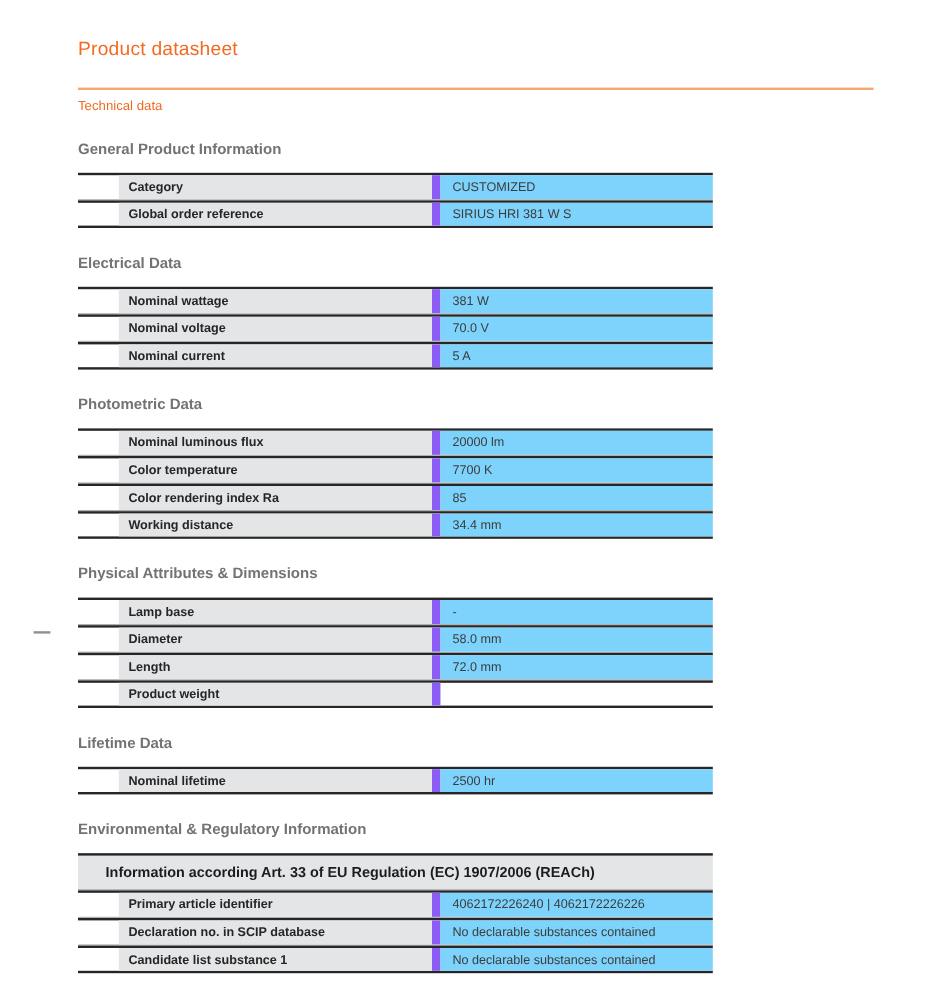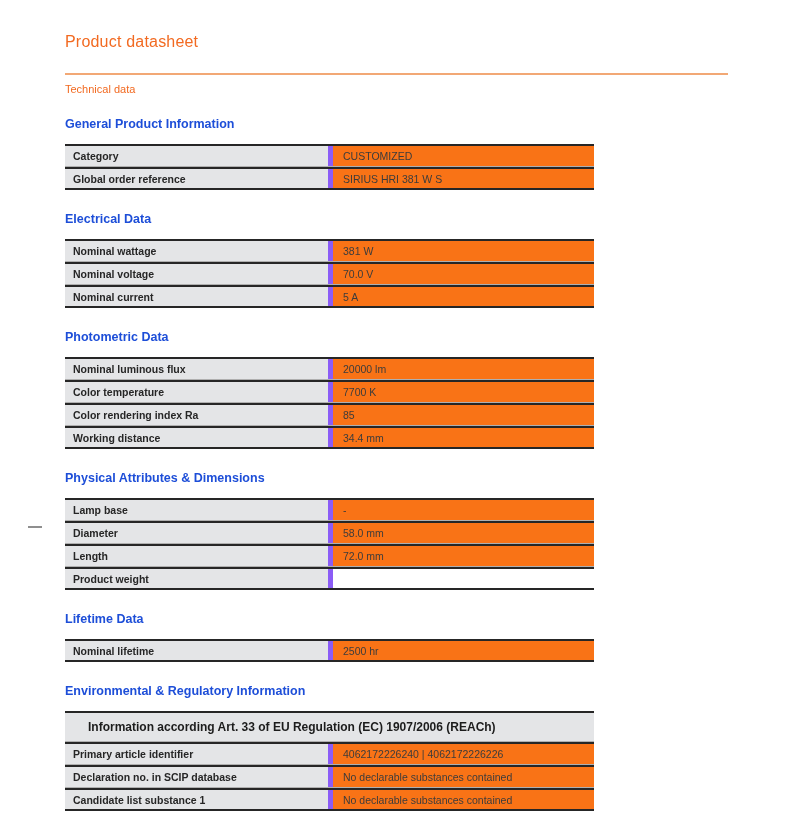--- a/index.html
+++ b/index.html
@@ -24,49 +24,50 @@
   .tech-label {
     margin-top: 8px;
     font-size: 11px;
     color: var(--accent, #F26A21);
   }
 
   .section { width: 529px; }
   .section-heading {
     font-size: 12.5px;
     font-weight: 700;
-    color: #1d4ed8;
+    color: #737373;
     margin-top: 22px;
     margin-bottom: 13px;
   }
   .section:first-of-type .section-heading { margin-top: 23px; }
 
   .dtable { width: 529px; }
   .trow {
     display: flex;
     height: 23px;
     border-top: 2px solid var(--border-dark, #262626);
   }
   .trow:not(:last-child) { border-bottom: 1px solid var(--border-light, #AFAFAF); }
   .trow:last-child { border-bottom: 2px solid var(--border-dark, #262626); }
   .tlabel {
     width: 268px;
     background: var(--cell-fill, #E4E5E7);
-    border-right: 5px solid #8b5cf6;
+    border-right: 7px solid #8b5cf6;
     font-size: 10.5px;
     font-weight: 700;
     color: #262626;
     line-height: 20px;
     padding-left: 8px;
     white-space: nowrap;
     overflow: hidden;
+    margin-left: 34px;
   }
   .tvalue {
     flex: 1;
-    background: #f97316;
+    background: #7dd3fc;
     font-size: 10.5px;
     color: #3c3c3c;
     line-height: 20px;
     padding-left: 10px;
     white-space: nowrap;
     overflow: hidden;
   }
 
   .banner-row {
     height: 31px;

